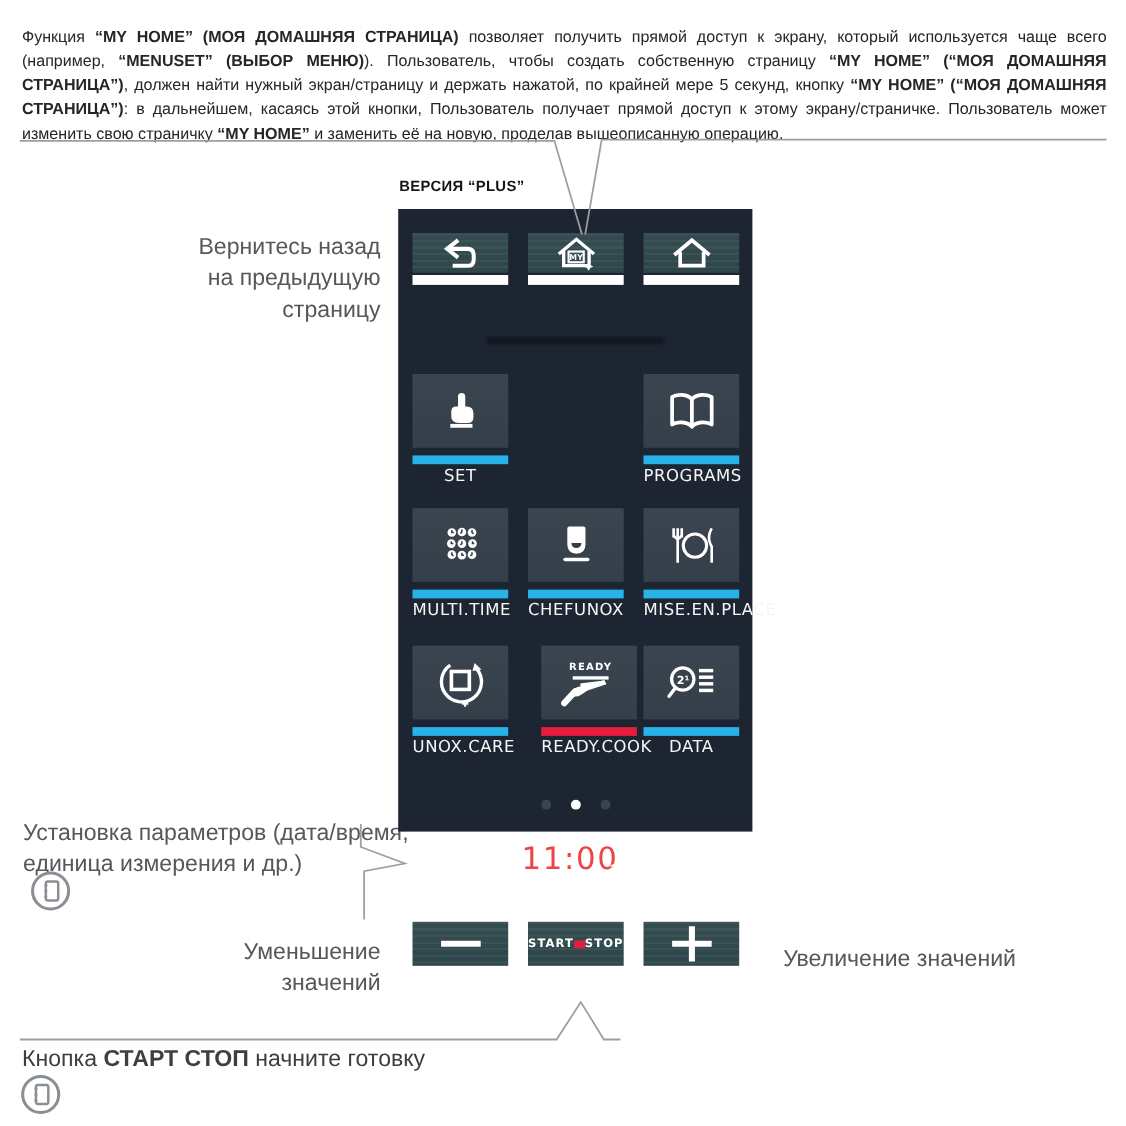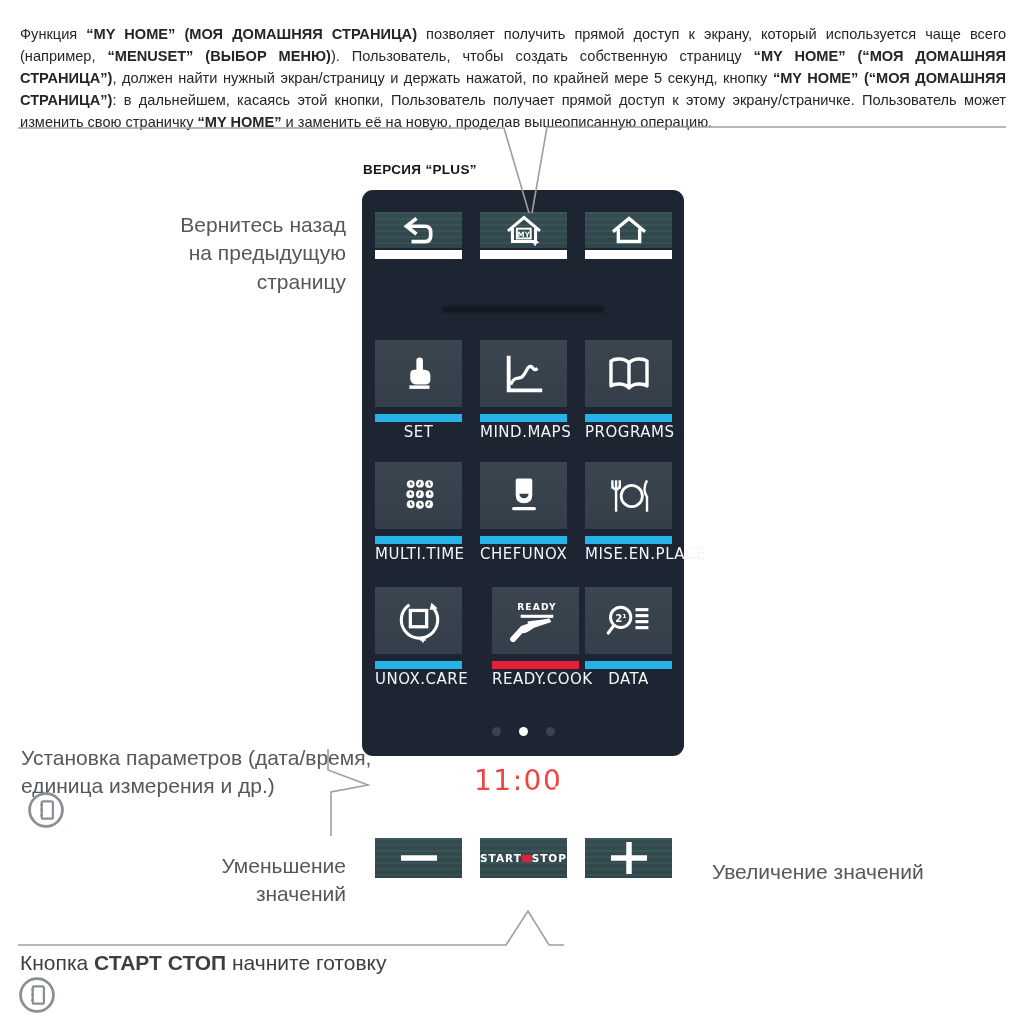--- a/index.html
+++ b/index.html
@@ -18,21 +18,21 @@
   .ann{position:absolute;font-size:21px;color:#55585b;line-height:1.35;}
   #ann-back{left:100px;top:211px;width:246px;text-align:right;}
   #ann-home{left:700px;top:228px;}
   #ann-settings{left:21px;top:744px;}
   #ann-decrease{left:150px;top:852px;width:196px;text-align:right;}
   #ann-increase{left:712px;top:858px;}
   #ann-start{left:20px;top:949px;color:#3c3e40;}
   .booklet{position:absolute;}
   
   #panel{position:absolute;left:362px;top:190px;width:322px;height:566px;
-         background:var(--panel-bg,#1c2531);border-radius:11px;}
+         background:var(--panel-bg,#1c2531);}
   .keywrap{position:absolute;width:87px;}
   .keyface{width:87px;height:36px;display:flex;align-items:center;justify-content:center;
     background:repeating-linear-gradient(180deg,rgba(255,255,255,.045) 0 2px,rgba(0,0,0,0) 2px 6px),
                linear-gradient(180deg,#354d51,var(--key-teal,#2e464a));}
   .keyface.tall{height:40px;justify-content:space-between;padding:3px 0;
     box-sizing:border-box;}
   .underline{width:87px;height:9px;background:#fff;margin-top:2px;}
   .ghost{position:absolute;left:80px;top:116px;width:162px;height:7px;background:#10161d;
          opacity:.75;border-radius:3px;filter:blur(1px);}
   .tileblock{position:absolute;width:87px;}
@@ -153,32 +153,20 @@
             <rect x="21" y="5" width="7.5" height="20" rx="3.7"></rect>
             <path d="M14 24 q0-5 5-5 h11 q7 0 7 7 v4 q0 6 -6 6 h-9 q-8 0 -8 -7 z"></path>
             <rect x="13" y="37" width="23" height="4"></rect>
           </g>
         </svg>
       </div>
       <div class="tilebar bar-cyan"></div>
       <div class="tilelabel">SET</div>
     </div>
 
-    <div class="tileblock" style="left:118px;top:150px;">
-      <div class="tile">
-        <svg width="46" height="46" viewBox="0 0 48 48">
-          <g fill="none" stroke="#fff">
-            <path d="M8 5 V41 H43" stroke-width="4"></path>
-            <path d="M10 35 C15 25 18 30 22 27 C27 23 27 15 31 16 C34 17 34 22 38 18" stroke-width="3.4"></path>
-          </g>
-        </svg>
-      </div>
-      <div class="tilebar bar-cyan"></div>
-      <div class="tilelabel">MIND.MAPS</div>
-    </div>
 
     <div class="tileblock" style="left:13px;top:272px;">
       <div class="tile">
         <svg width="44" height="44" viewBox="0 0 48 48">
           <g fill="#fff">
             <circle cx="15" cy="11" r="4.3"></circle>
               <circle cx="25" cy="10.5" r="4.3"></circle>
               <circle cx="35" cy="11" r="4.3"></circle>
             <circle cx="14.5" cy="22" r="4.3"></circle>
               <circle cx="25" cy="22" r="4.3"></circle>

